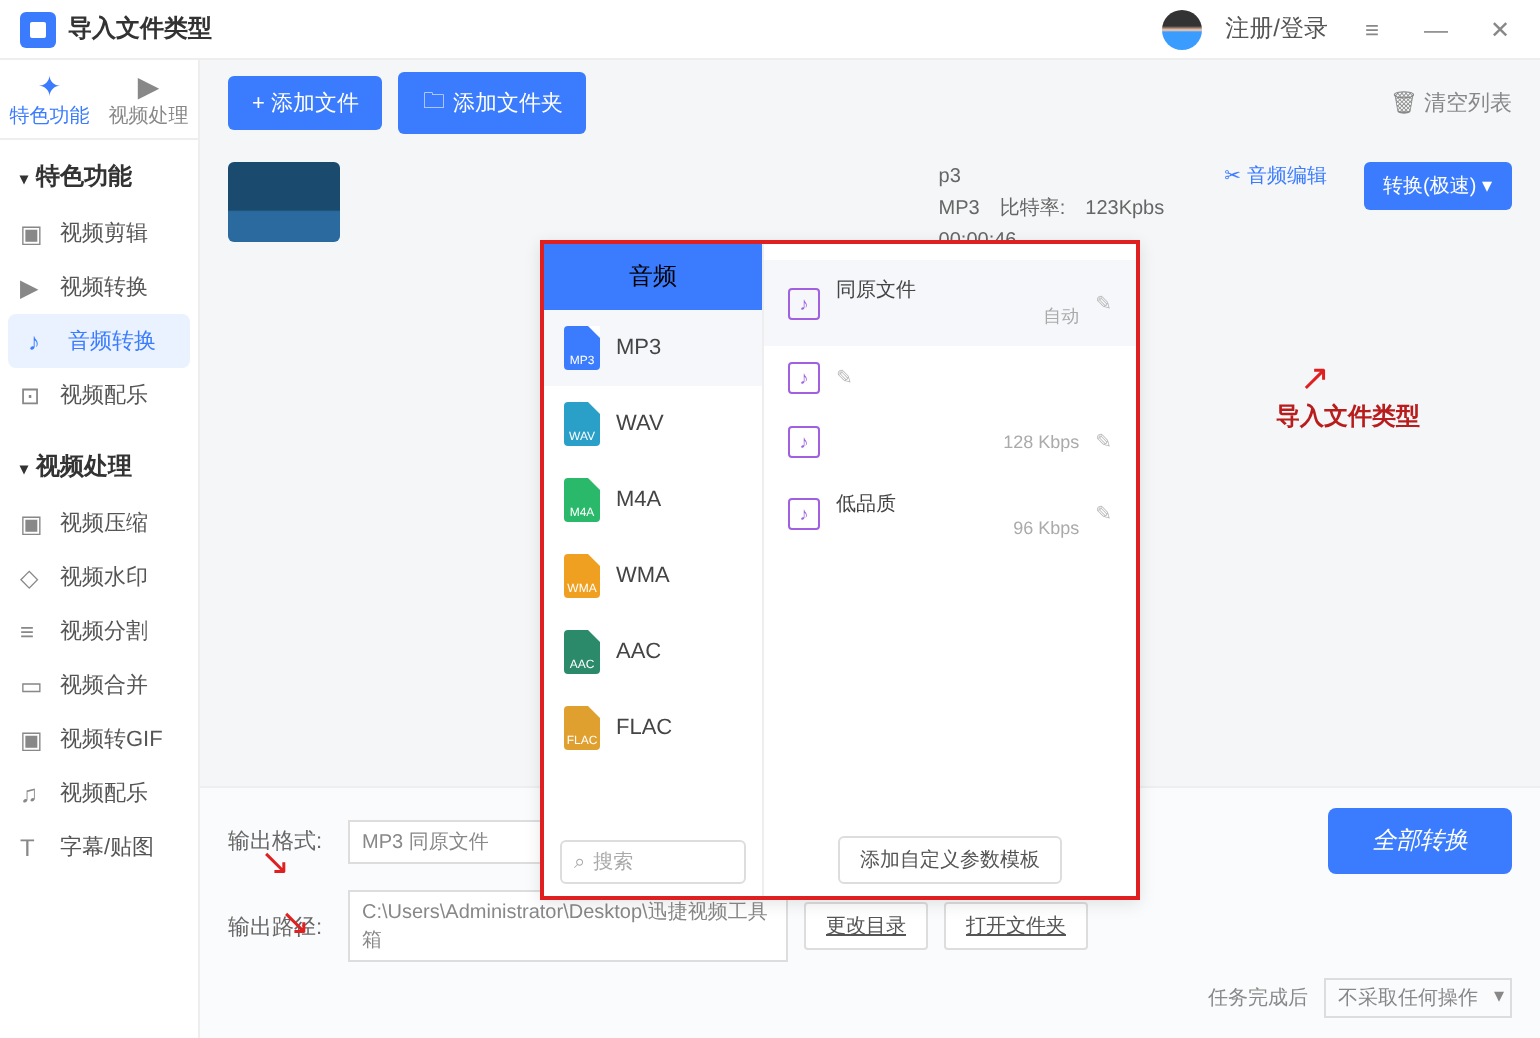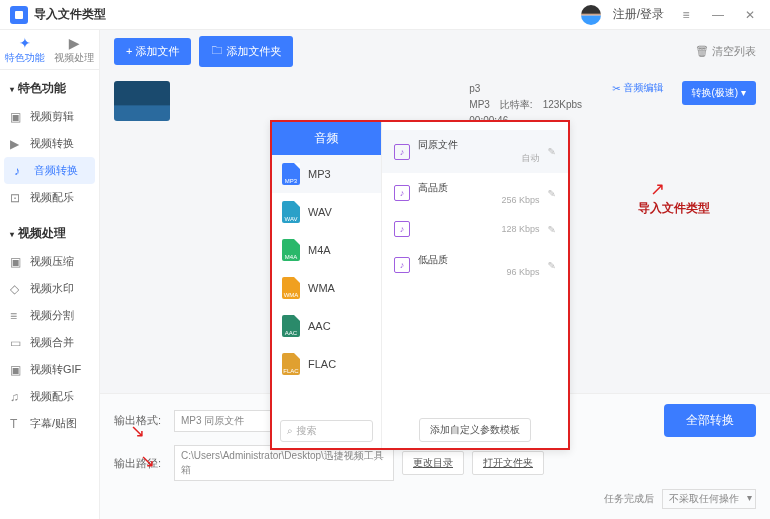--- a/index.html
+++ b/index.html
@@ -42,21 +42,21 @@
     .output-fmt .sel { display: inline-block; border: 1px solid #ddd; padding: 1px 14px 1px 6px; margin-left: 4px; color: #555; position: relative; }
     .output-fmt .sel::after { content: "▾"; position: absolute; right: 3px; color: #3b7cff; font-size: 8px; }
     .edit-link { color: #3b7cff; font-size: 10px; display: flex; align-items: center; gap: 3px; cursor: pointer; }
     .convert-btn { background: #3b7cff; color: #fff; border-radius: 3px; padding: 5px 10px; font-size: 10px; cursor: pointer; border: none; }
     
     .annotation { position: absolute; color: #b91c1c; font-size: 12px; font-weight: bold; }
     .arrow-red { position: absolute; font-size: 18px; color: #e02020; }
 
     .popup { position: absolute; top: 90px; left: 170px; width: 300px; height: 330px; background: #fff; border: 2px solid #e02020; display: flex; box-shadow: 0 2px 8px rgba(0,0,0,.1); }
     .pop-left { width: 110px; display: flex; flex-direction: column; border-right: 1px solid #eee; }
-    .pop-tab { background: #3b7cff; color: #ffffff; padding: 8px 0; text-align: center; font-size: 12px; }
+    .pop-tab { background: #3b7cff; color: #000000; padding: 8px 0; text-align: center; font-size: 12px; }
     .fmt-list { flex: 1; overflow: auto; }
     .fmt-item { display: flex; align-items: center; gap: 8px; padding: 8px 10px; font-size: 11px; color: #444; cursor: pointer; }
     .fmt-item.active { background: #f5f7fa; }
     .fmt-badge { width: 18px; height: 22px; border-radius: 2px; display: flex; align-items: flex-end; justify-content: center; font-size: 6px; color: #fff; padding-bottom: 1px; position: relative; }
     .fmt-badge::before { content: ""; position: absolute; top: 0; right: 0; border: 3px solid transparent; border-top-color: #fff; border-right-color: #fff; }
     .c-mp3 { background: #3b7cff; } .c-wav { background: #2aa0c8; } .c-m4a { background: #2ab86a; }
     .c-wma { background: #f0a020; } .c-aac { background: #2a8a6a; } .c-flac { background: #e0a030; }
     
     .search-box { margin: 4px 8px 6px; border: 1px solid #ddd; border-radius: 3px; display: flex; align-items: center; padding: 3px 6px; font-size: 10px; color: #aaa; gap: 4px; }
     
@@ -71,21 +71,21 @@
     .q-edit { color: #bbb; font-size: 10px; }
     .add-template { align-self: center; margin: 6px; font-size: 10px; padding: 4px 10px; border: 1px solid #ddd; border-radius: 3px; color: #555; background: #fff; cursor: pointer; }
     
     .bottom { border-top: 1px solid #eee; padding: 6px 14px; background: #fafbfc; font-size: 11px; }
     .bottom-row { display: flex; align-items: center; gap: 8px; padding: 4px 0; }
     .bottom-row label { color: #666; width: 52px; }
     .inp { border: 1px solid #ddd; padding: 3px 6px; font-size: 10px; color: #888; background: #fff; }
     .inp.lg { width: 220px; }
     .chk { display: flex; align-items: center; gap: 3px; color: #666; }
     .btn-outline { border: 1px solid #ddd; background: #fff; padding: 4px 10px; font-size: 10px; color: #555; cursor: pointer; border-radius: 2px; text-decoration: underline; }
-    .convert-all { margin-left: auto; background: #3b7cff; color: #fff; border: none; padding: 8px 22px; font-size: 12px; border-radius: 4px; cursor: pointer; }
+    .convert-all { margin-left: auto; background: #3b7cff; color: #fff; border: none; padding: 8px 22px; font-size: 12px; border-radius: 4px; cursor: pointer; font-style: italic; }
     .status-bar { justify-content: flex-end; color: #888; font-size: 10px; }
     .status-sel { border: 1px solid #ddd; padding: 2px 16px 2px 6px; font-size: 10px; color: #888; position: relative; }
     .status-sel::after { content: "▾"; position: absolute; right: 3px; }
   </style>
 </head>
 <body>
 
 <div class="titlebar">
   <div class="app-logo">
       <svg viewBox="0 0 10 10">
@@ -243,24 +243,20 @@
           <div class="quality-item hov">
               <div class="q-icon">♪</div>
               <div class="q-text">
                 <div class="name">同原文件</div>
                 <div class="sub">自动</div>
               </div>
               <span class="q-edit">✎</span>
             </div>
           <div class="quality-item">
               <div class="q-icon">♪</div>
-              <div class="q-text">
-                <div class="name">高品质</div>
-                <div class="sub">256 Kbps</div>
-              </div>
               <span class="q-edit">✎</span>
             </div>
           <div class="quality-item">
               <div class="q-icon">♪</div>
               <div class="q-text">
                 <div class="sub">128 Kbps</div>
               </div>
               <span class="q-edit">✎</span>
             </div>
           <div class="quality-item">

